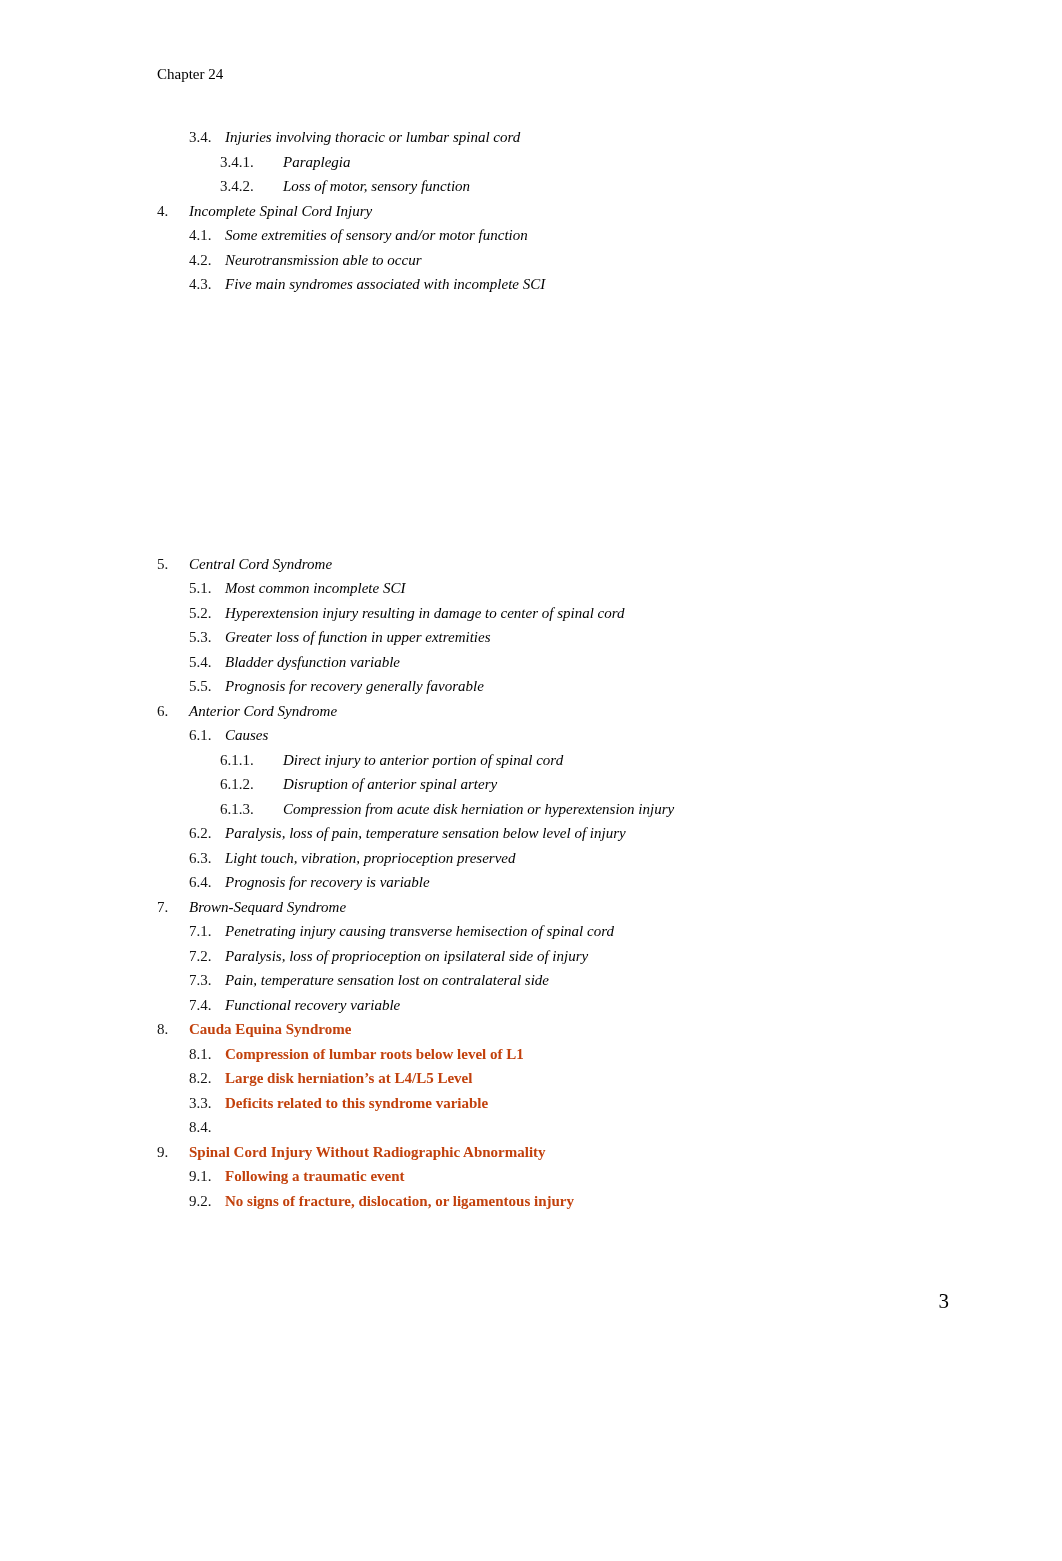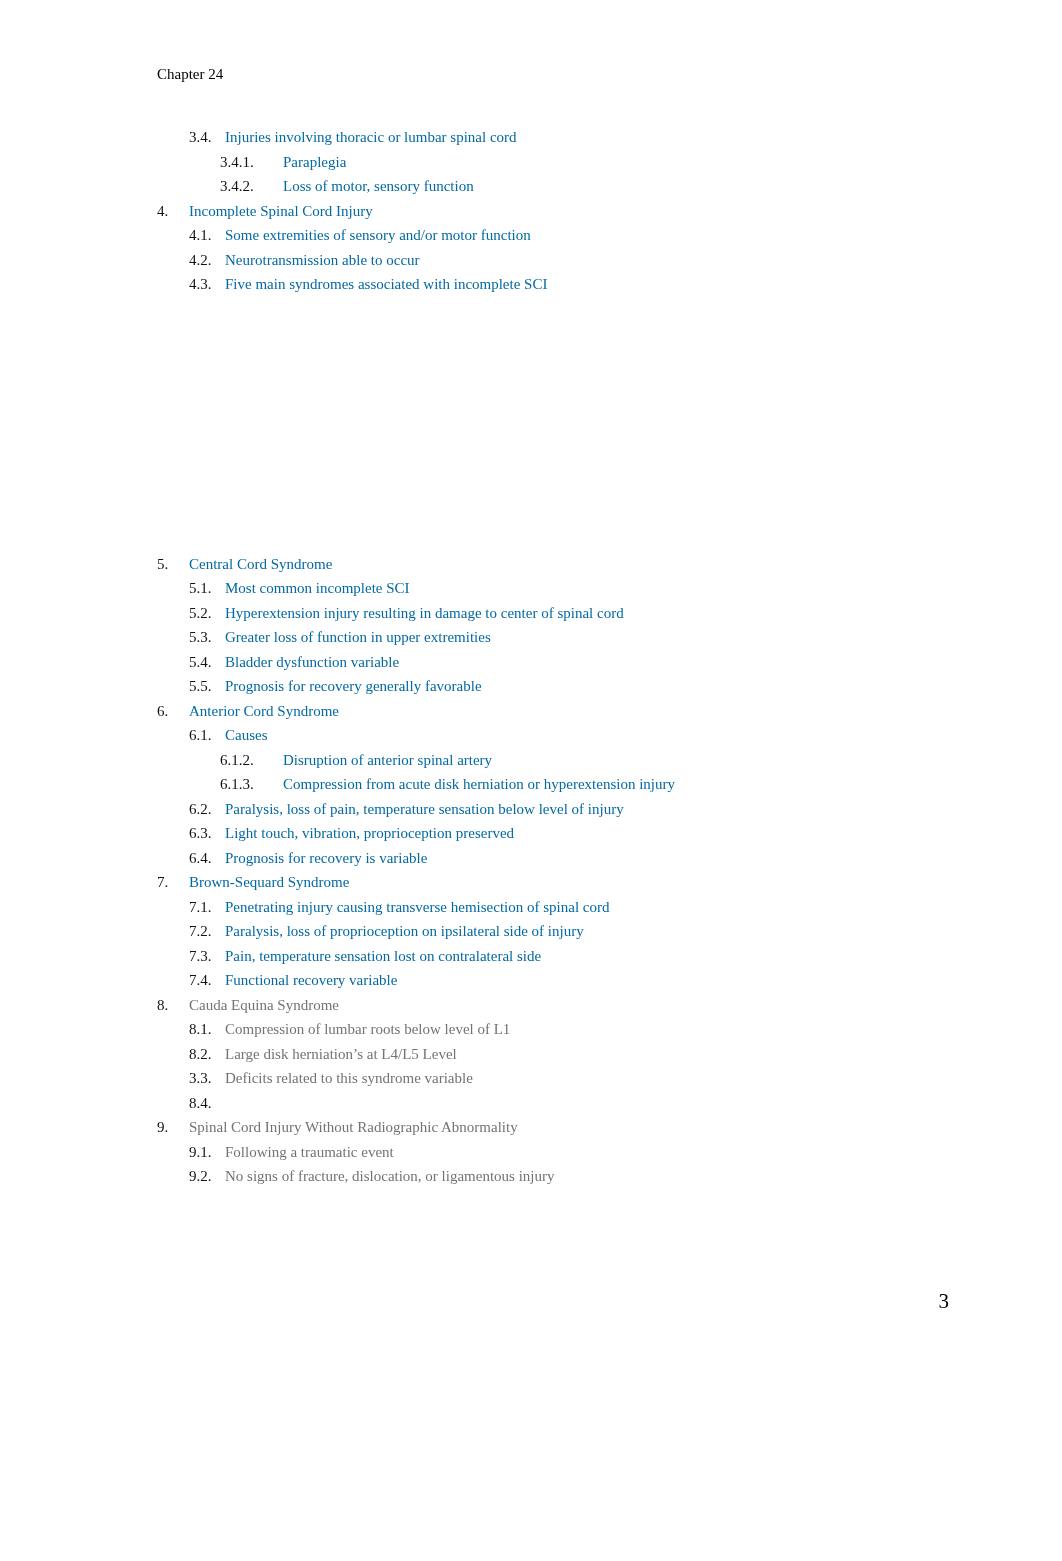--- a/index.html
+++ b/index.html
@@ -60,22 +60,22 @@
   .lvl1 .onum { width: 32px; }
 
   
   .lvl2 { padding-left: 189px; }
   .lvl2 .onum { width: 36px; }
 
   
   .lvl3 { padding-left: 220px; justify-content: flex-end; }
   .lvl3 .onum { width: 63px; }
 
-  .blue  { color: #0369a1; }
-  .green { color: #737373; }
+  .blue  { color: #000000; font-style: italic; }
+  .green { color: #c2410c; font-weight: bold; }
 
   .gap {
     height: 255px;
   }
 
   .page-number {
     position: absolute;
     right: 113px;
     top: 1288px;
     font-size: 21px;
@@ -149,20 +149,24 @@
         </div>
         <div class="oitem lvl1">
           <span class="onum">6.</span>
           <span class="otext blue">Anterior Cord Syndrome</span>
         </div>
         <div class="oitem lvl2">
           <span class="onum">6.1.</span>
           <span class="otext blue">Causes</span>
         </div>
         <div class="oitem lvl3">
+          <span class="onum">6.1.1.</span>
+          <span class="otext blue">Direct injury to anterior portion of spinal cord</span>
+        </div>
+        <div class="oitem lvl3">
           <span class="onum">6.1.2.</span>
           <span class="otext blue">Disruption of anterior spinal artery</span>
         </div>
         <div class="oitem lvl3">
           <span class="onum">6.1.3.</span>
           <span class="otext blue">Compression from acute disk herniation or hyperextension injury</span>
         </div>
         <div class="oitem lvl2">
           <span class="onum">6.2.</span>
           <span class="otext blue">Paralysis, loss of pain, temperature sensation below level of injury</span>

